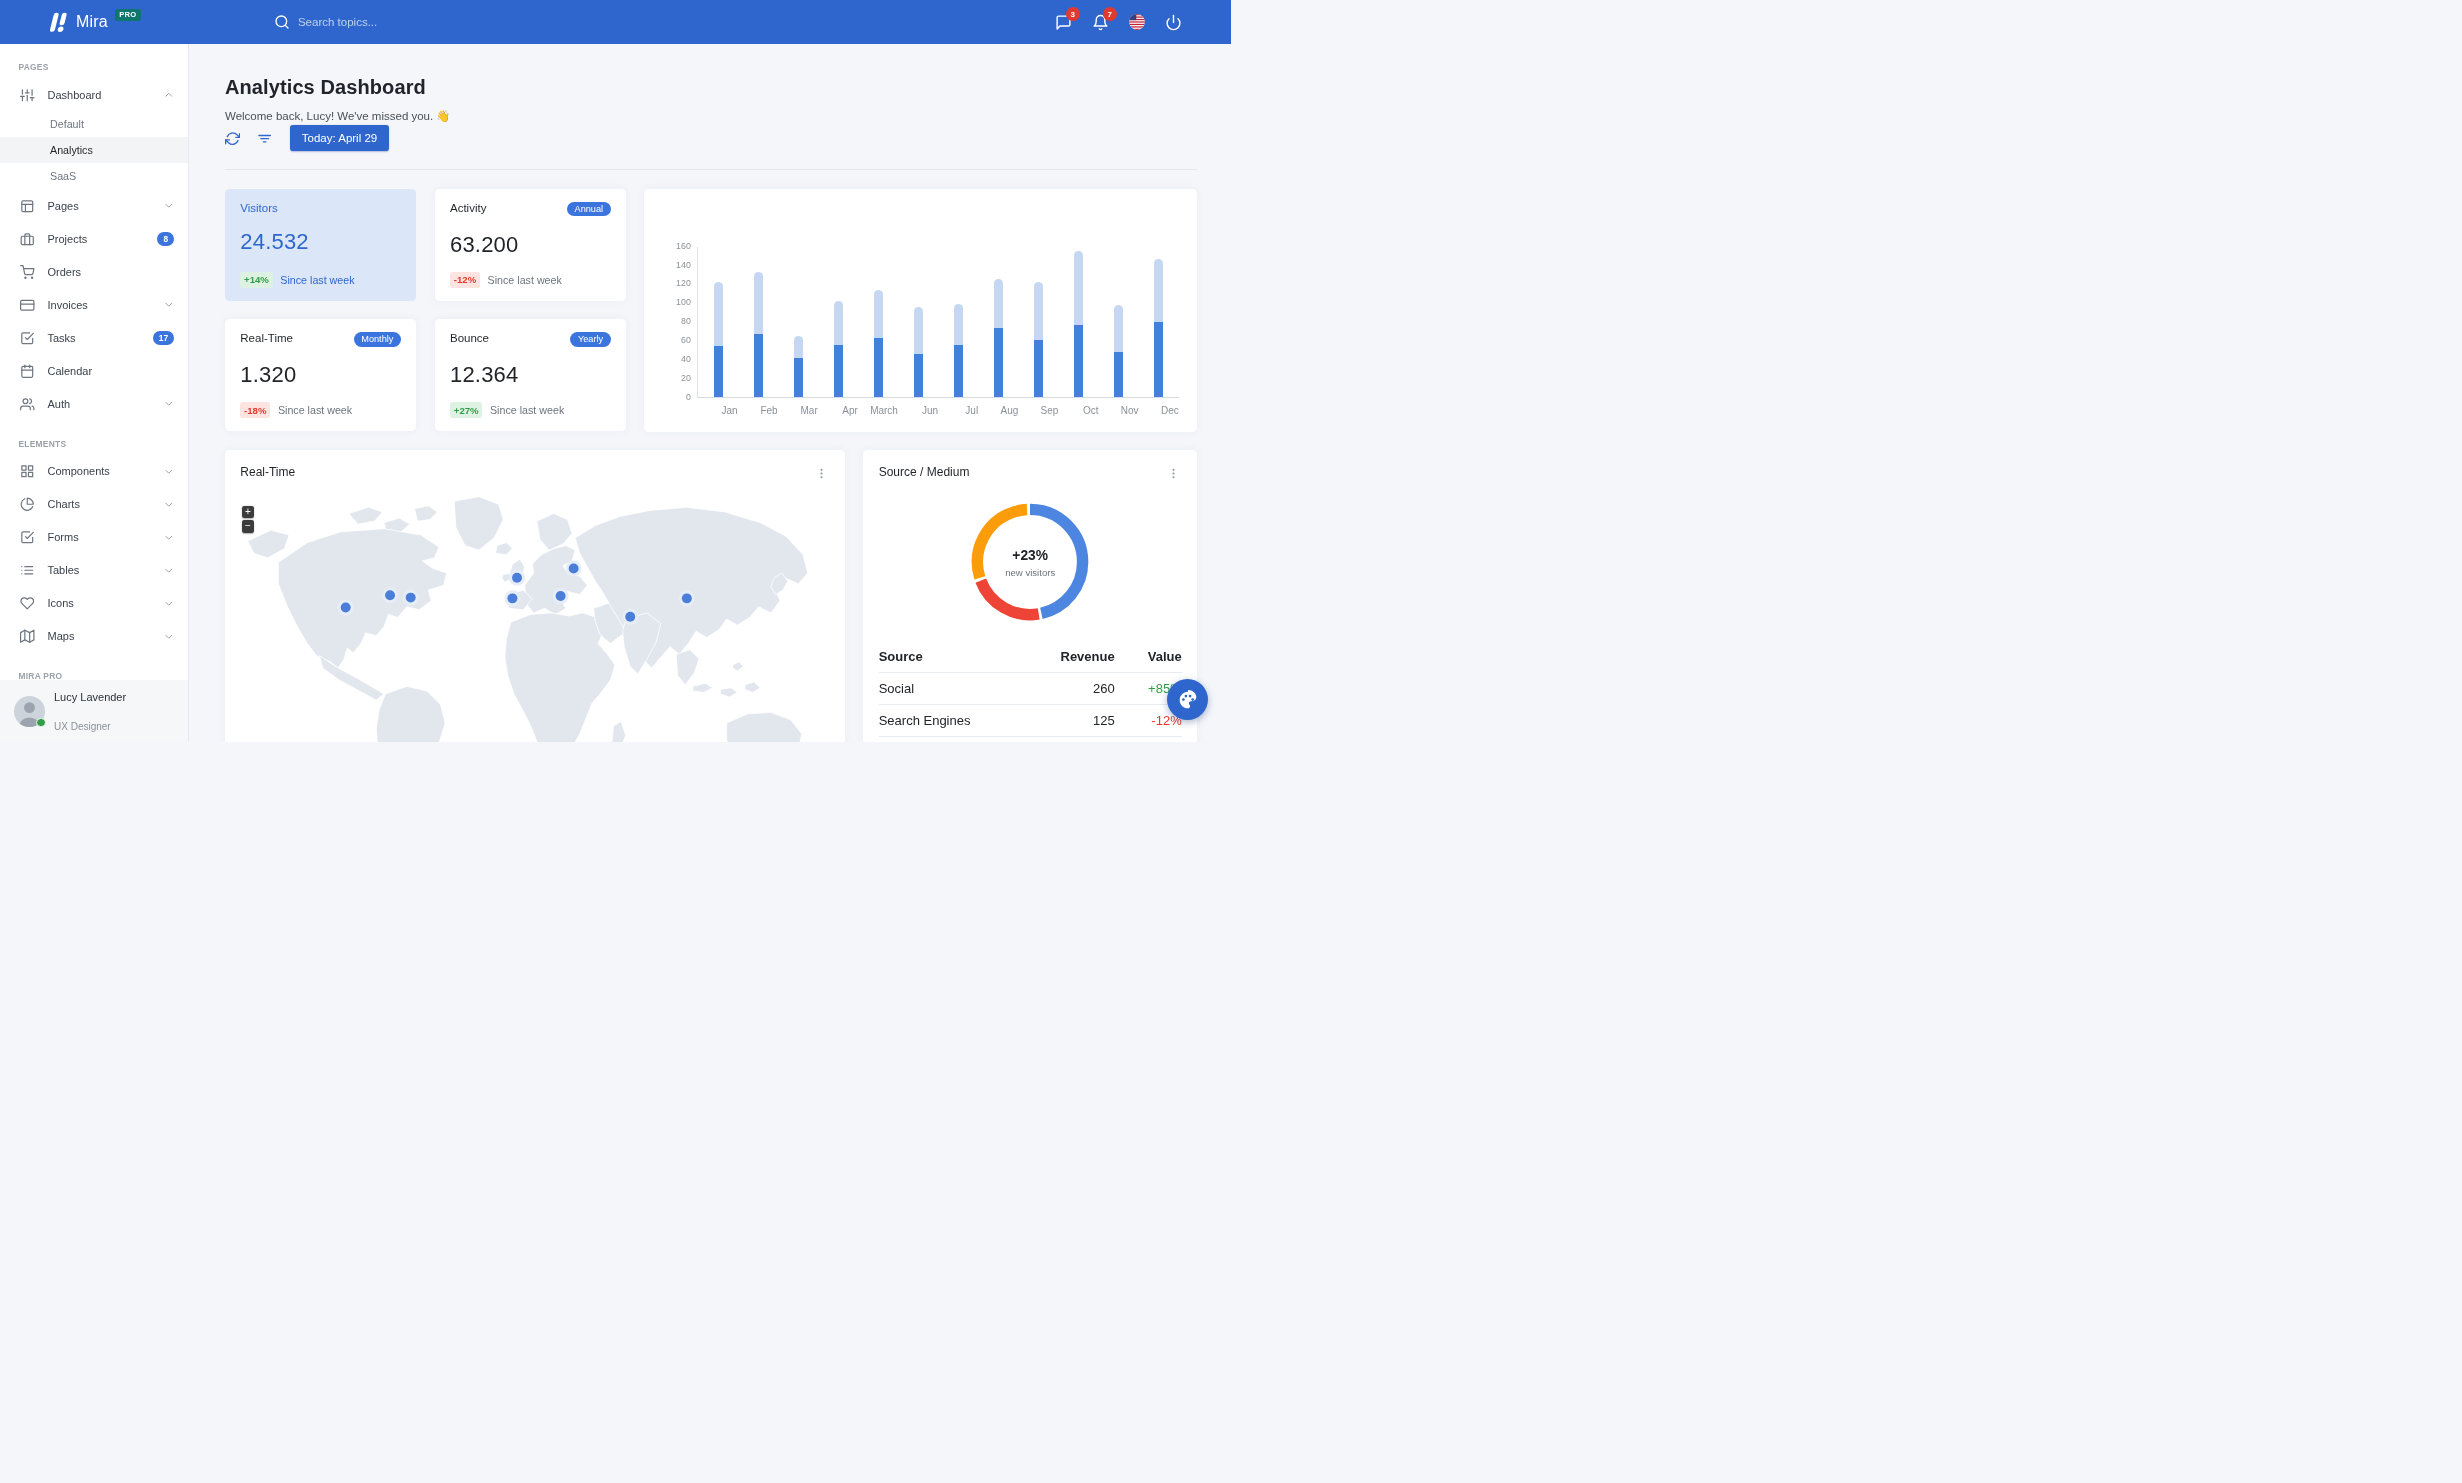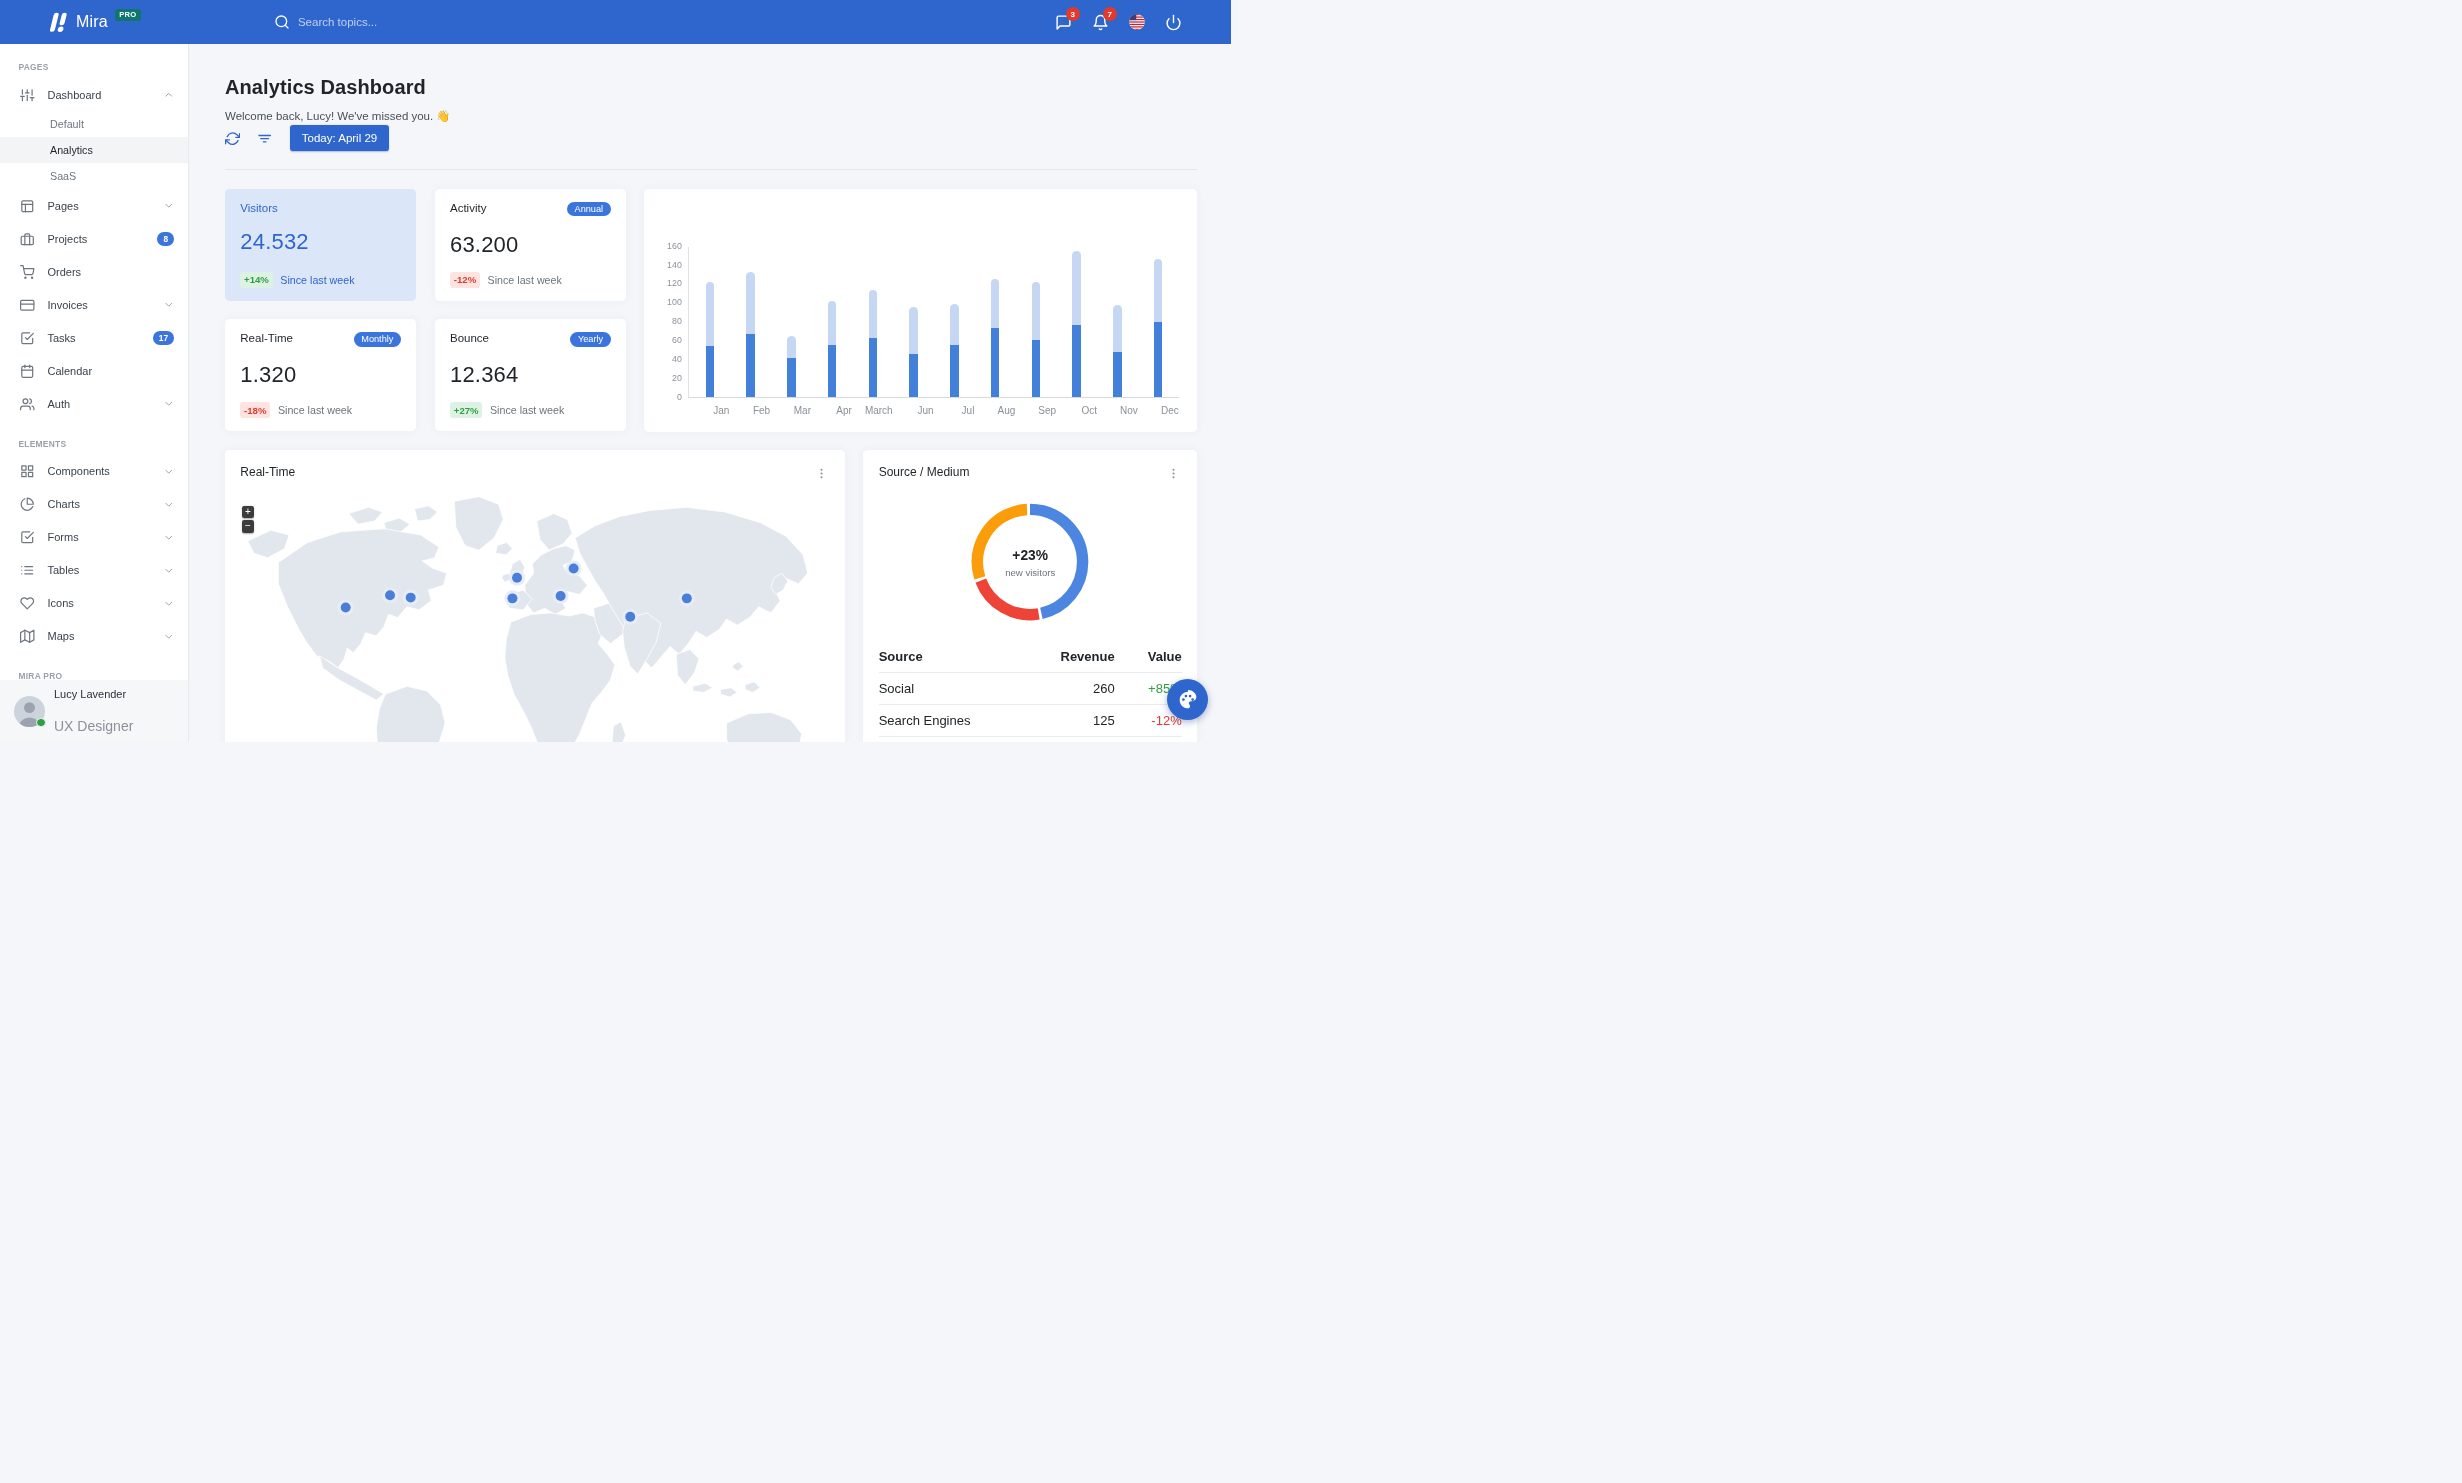--- a/index.html
+++ b/index.html
@@ -40,21 +40,21 @@
   .side-item .chev{color:#9aa0a6; display:flex;}
   .side-item .chev svg{width:11.5px;height:11.5px;}
   .pill-badge{background:var(--blue-badge); color:#fff; font-size:8.4px; font-weight:600; border-radius:6.9px; padding:2.3px 6.1px;}
   .sub-item{display:flex; align-items:center; height:26px; padding-left:50px; font-size:10.7px; color:#6e7680; cursor:pointer;}
   .sub-item.active{background:#f3f4f6; color:#1f2428;}
   .sidebar-footer{position:absolute; bottom:0; left:0; right:0; height:62px; background:#f6f7f9; display:flex; align-items:center; padding:0 13.8px; gap:9.2px;}
   .avatar{position:relative; width:31px; height:31px;}
   .avatar svg{width:31px;height:31px;border-radius:50%;display:block;}
   .status-dot{position:absolute; right:-0.8px; bottom:-0.8px; width:9.2px; height:9.2px; background:#2f9e44; border:1.5px solid #f6f7f9; border-radius:50%;}
   .user-name{font-size:11px; color:#2b3138; font-weight:500;}
-  .user-role{font-size:14px; color:#8a9199; margin-top:18px;}
+  .user-role{font-size:10px; color:#8a9199; margin-top:18px;}
 
   
   .main{position:absolute; top:44px; left:189px; right:0; bottom:0; padding:0 34px 0 36px; overflow:hidden;}
   .page-header{display:flex; justify-content:space-between; align-items:flex-start; padding-top:32px;flex-direction:column;}
   .page-title{font-size:20px; font-weight:700; color:#21252b; letter-spacing:0.1px;}
   .page-subtitle{font-size:11.5px; color:#495057; margin-top:10px;}
   .header-actions{display:flex; align-items:center; gap:17px; margin-top:2.3px;}
   .hdr-icon{color:var(--blue); cursor:pointer; display:flex;}
   .hdr-icon svg{width:15.3px;height:15.3px;}
   .date-btn{background:var(--blue); color:#fff; border:none; font-family:inherit; font-size:11.5px; padding:6.9px 12.2px; border-radius:3.1px; cursor:pointer; box-shadow:0 0.8px 1.5px rgba(30,60,140,.3);}
@@ -77,21 +77,21 @@
   .delta.positive{color:var(--green); background:var(--green-bg);}
   .delta.negative{color:var(--red); background:var(--red-bg);}
 
   .card-head{display:flex; justify-content:space-between; align-items:flex-start; padding:15.3px 15.3px 0;}
   .card-title{font-size:12px; font-weight:500; color:var(--card-title);}
   .kebab{color:#8a9097; cursor:pointer; display:flex; padding:1.5px;}
   .kebab svg{width:13px;height:13px;}
 
   
   .chart-card{height:243px; position:relative;}
-  .chart-area{position:absolute; left:44px; right:18.4px; top:58px;}
+  .chart-area{position:absolute; left:53px; right:18.4px; top:58px;}
   .plot{position:relative; height:151px; border-left:0.8px solid #dfe3e8; border-bottom:0.8px solid #d7dbe0;}
   .yticks span{position:absolute; right:calc(100% + 7.6px); transform:translateY(50%); font-size:8.8px; color:var(--muted2); white-space:nowrap;}
   .bars-row{position:absolute; left:0; right:0; bottom:0; top:0; display:flex; align-items:flex-end;}
   .bar-col{flex:1; display:flex; justify-content:center; align-items:flex-end;}
   .bar-stack{width:8.4px; display:flex; flex-direction:column;}
   .seg-light{background:var(--bar-light); border-radius:4.6px 4.6px 0 0;}
   .seg-dark{background:var(--bar-dark);}
   .months-row{display:flex; margin-top:6.9px;}
   .months-row span{flex:1; text-align:right; font-size:10px; color:var(--muted2);}
 

